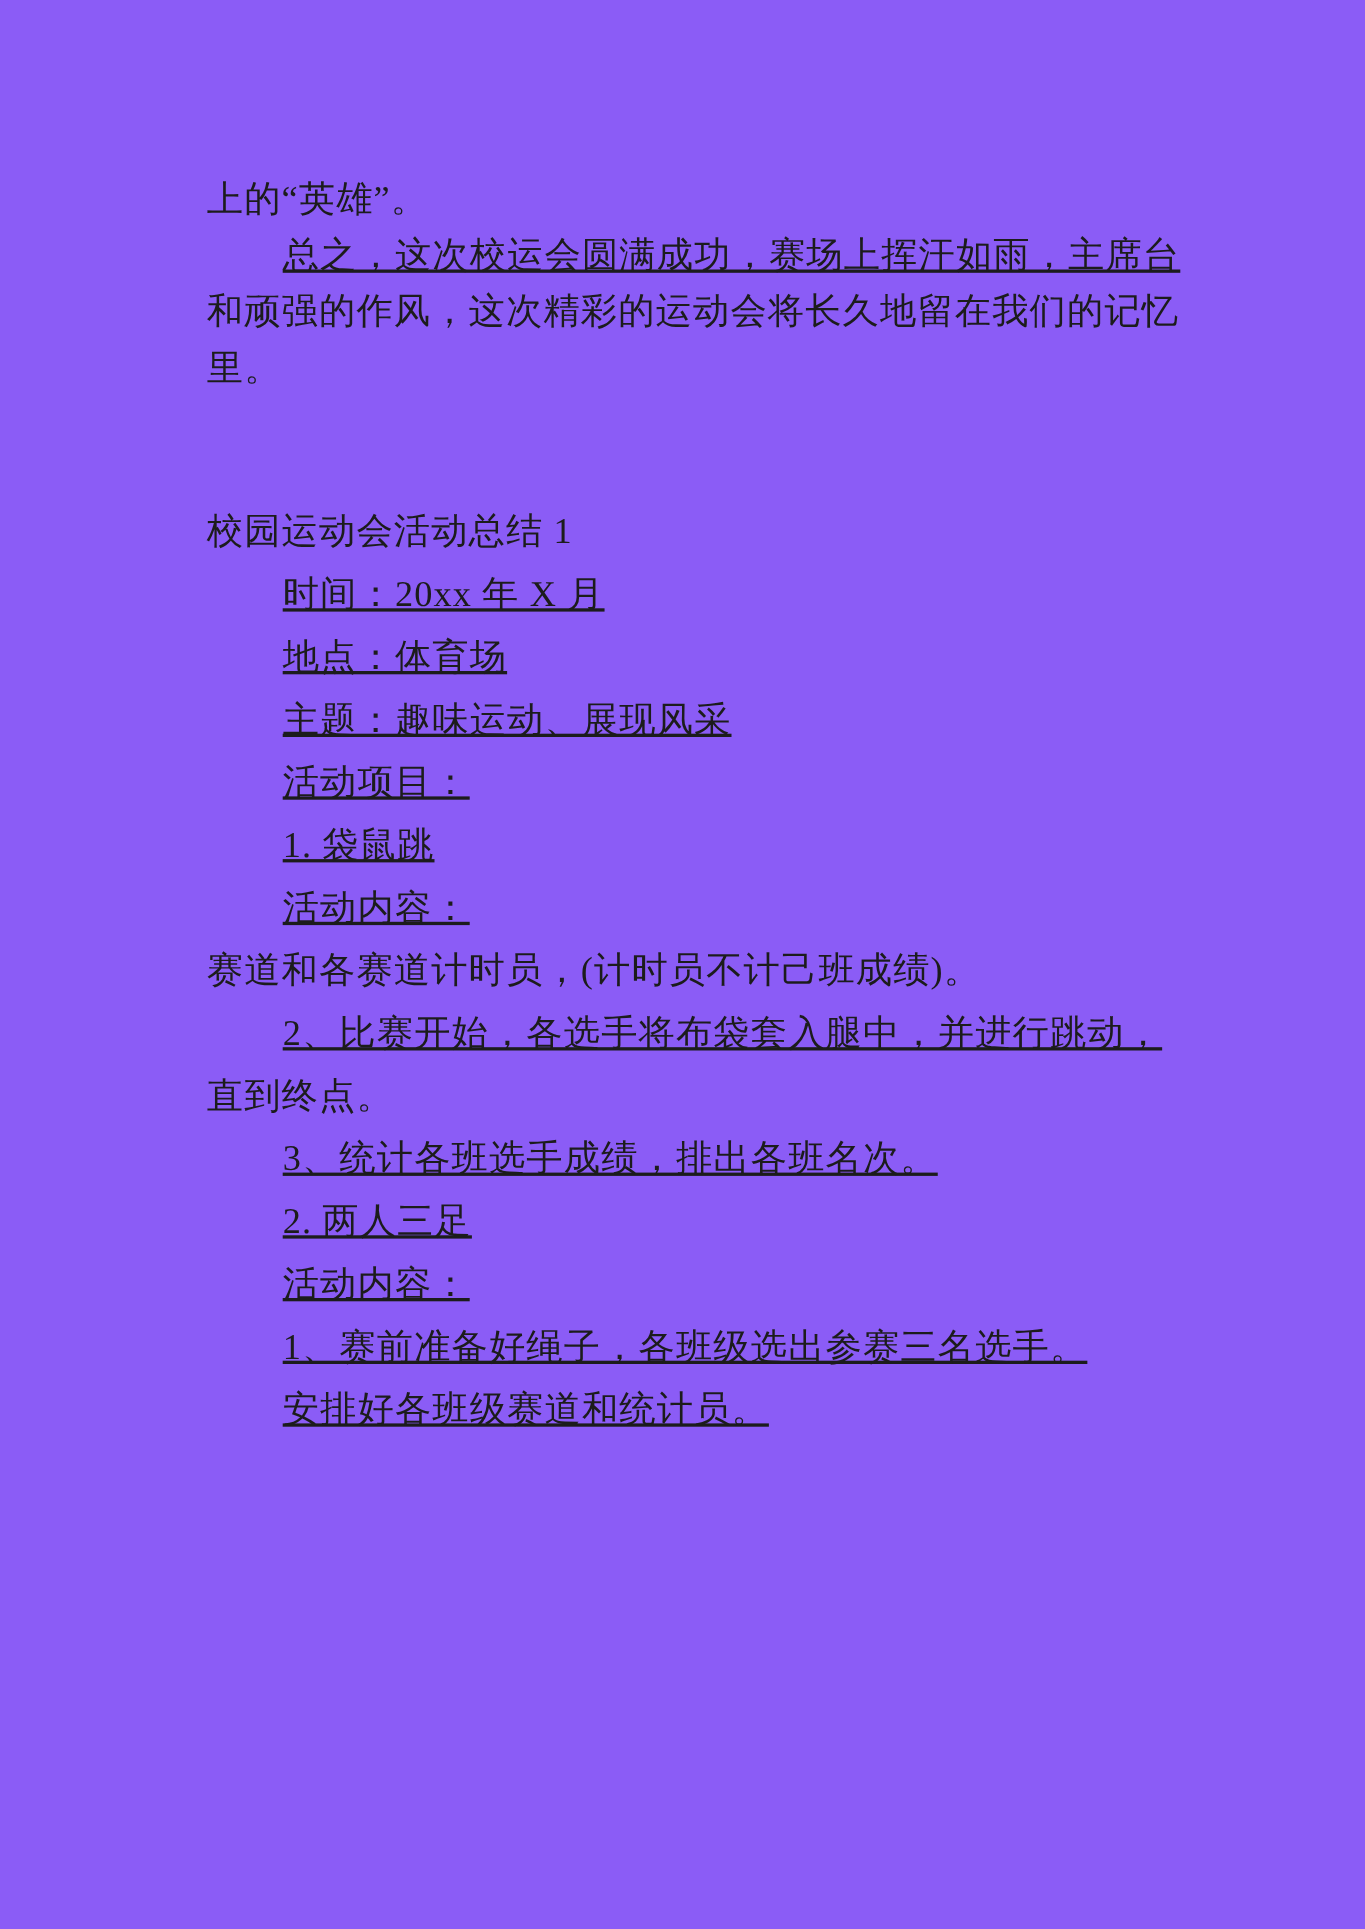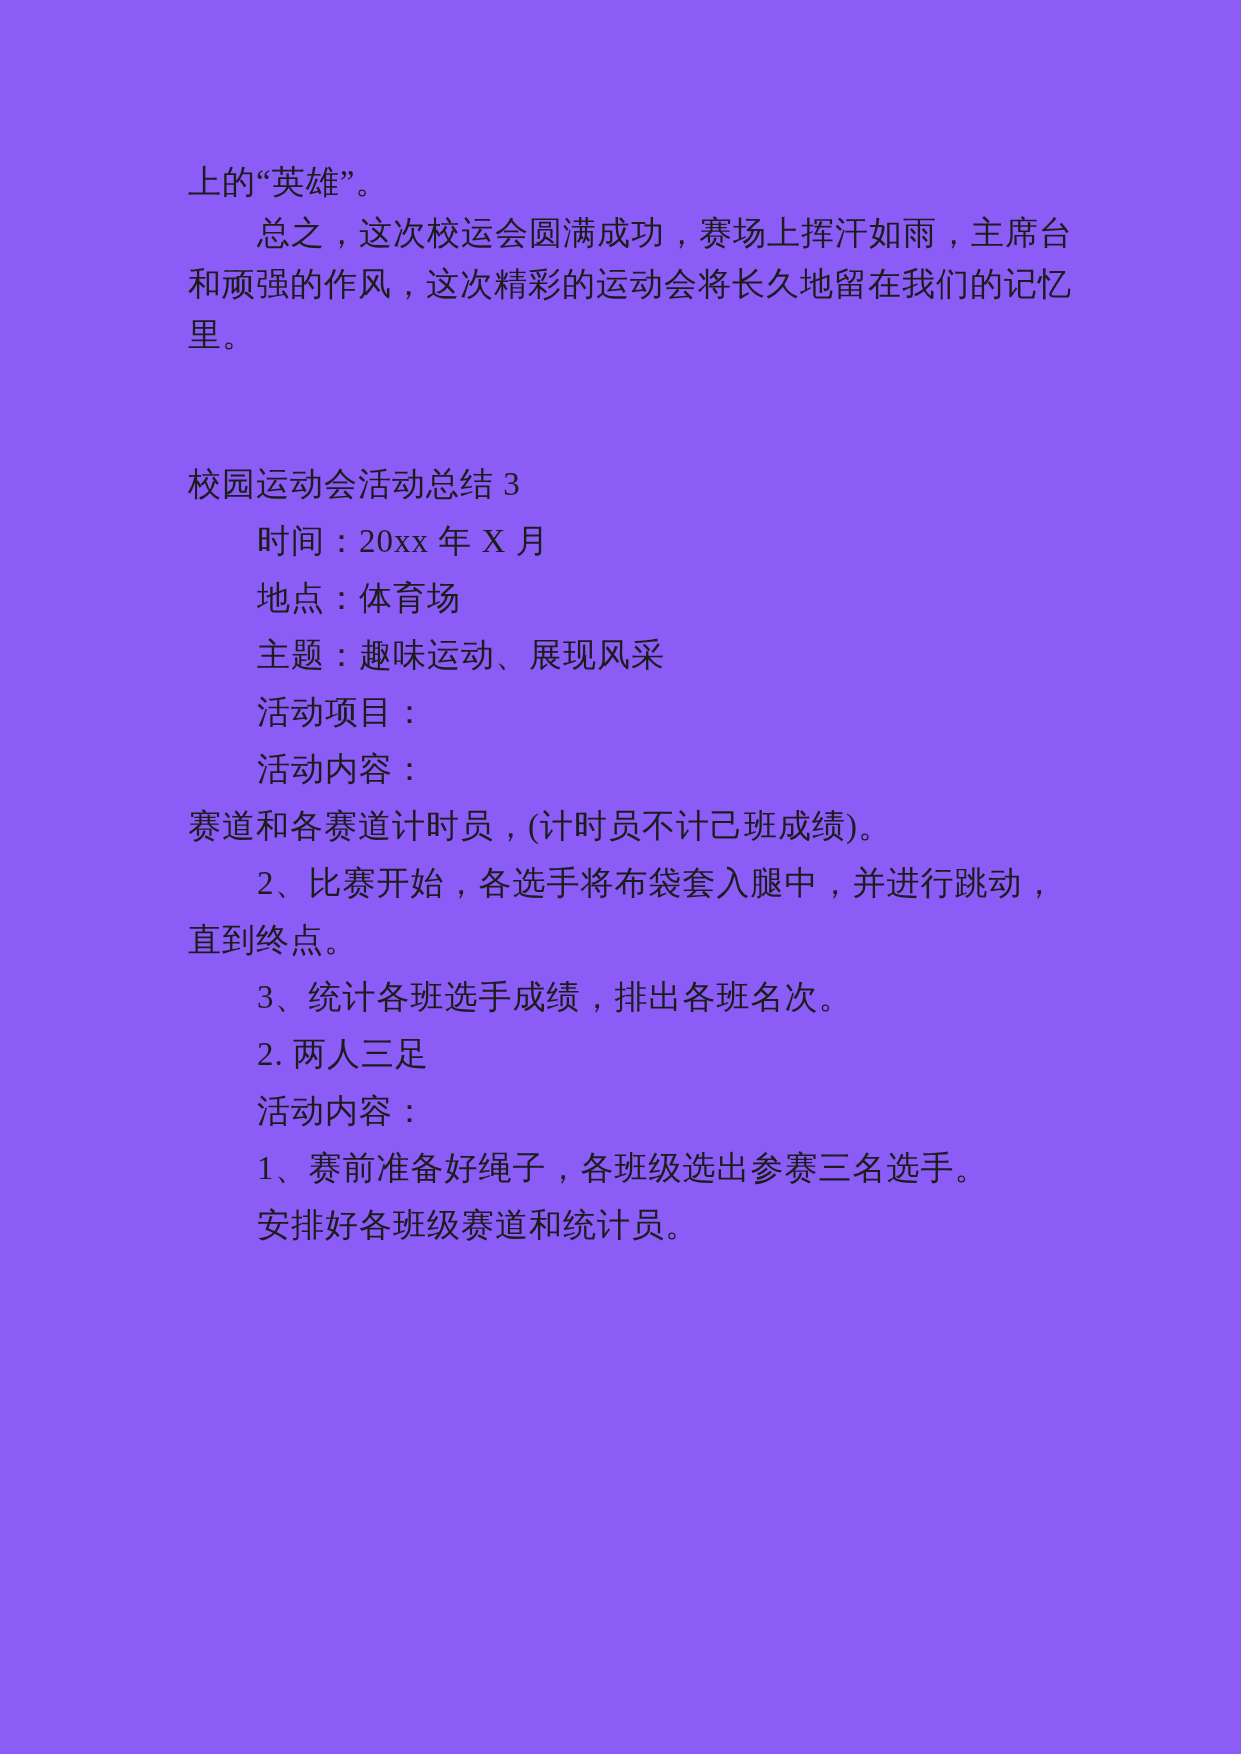--- a/index.html
+++ b/index.html
@@ -29,44 +29,46 @@
     white-space: nowrap;
     letter-spacing: 1px;
     font-weight: normal;
   }
   .line.tight {
     height: 51px;
     line-height: 51px;
   }
   .line.indent {
     padding-left: 69px;
+    text-decoration: underline;
   }
   .line.blank {
     height: 95px;
   }
   .line.heading {
     
     font-size: 33px;
   }
 </style>
 </head>
 <body>
 
 <div class="page" style="background: #8b5cf6; color: rgb(28, 28, 28);">
   <div class="content">
       <div class="line tight">上的“英雄”。</div>
       <div class="line tight indent">总之，这次校运会圆满成功，赛场上挥汗如雨，主席台</div>
       <div class="line tight">和顽强的作风，这次精彩的运动会将长久地留在我们的记忆</div>
       <div class="line tight">里。</div>
       <div class="line blank"></div>
-      <div class="line heading">校园运动会活动总结 3</div>
+      <div class="line heading">校园运动会活动总结 1</div>
       <div class="line indent">时间：20xx 年 X 月</div>
       <div class="line indent">地点：体育场</div>
       <div class="line indent">主题：趣味运动、展现风采</div>
       <div class="line indent">活动项目：</div>
+      <div class="line indent">1. 袋鼠跳</div>
       <div class="line indent">活动内容：</div>
       <div class="line">赛道和各赛道计时员，(计时员不计己班成绩)。</div>
       <div class="line indent">2、比赛开始，各选手将布袋套入腿中，并进行跳动，</div>
       <div class="line">直到终点。</div>
       <div class="line indent">3、统计各班选手成绩，排出各班名次。</div>
       <div class="line indent">2. 两人三足</div>
       <div class="line indent">活动内容：</div>
       <div class="line indent">1、赛前准备好绳子，各班级选出参赛三名选手。</div>
       <div class="line indent">安排好各班级赛道和统计员。</div>
     </div>

